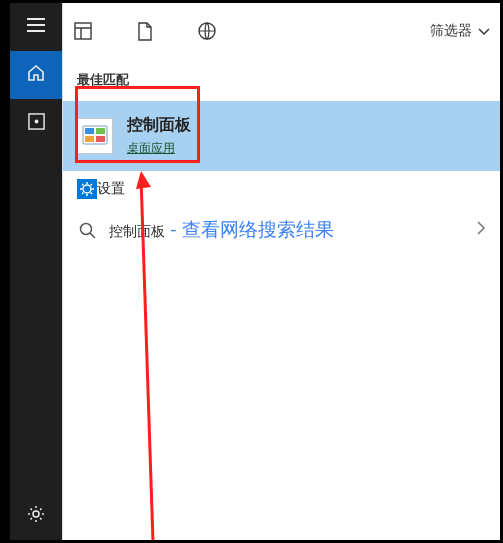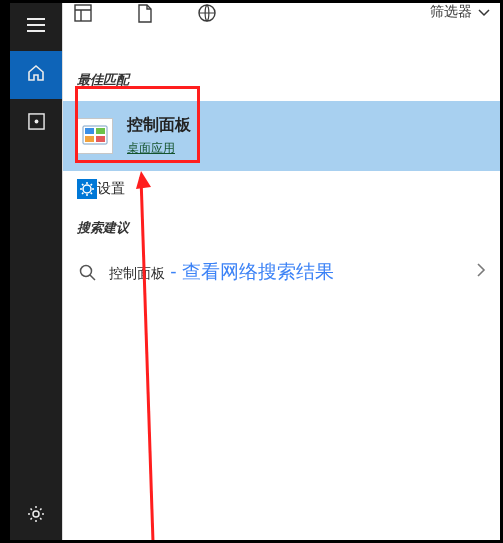--- a/index.html
+++ b/index.html
@@ -42,42 +42,41 @@
     .sidebar-spacer { flex: 1; }
     .main {
       flex: 1;
       background: #fff;
       display: flex;
       flex-direction: column;
     }
     .toolbar {
       height: 56px;
       display: flex;
-      align-items: flex-start;
+      align-items: center;
       padding: 0 10px;
       gap: 42px;
     }
     .toolbar-icon {
       width: 20px; height: 20px;
       display: flex; align-items: center; justify-content: center;
       color: rgb(59, 59, 59);
       cursor: pointer;
     }
     .toolbar-right {
       margin-left: auto;
       display: flex;
       align-items: center;
       gap: 6px;
       color: rgb(54, 54, 54);
       font-size: 14px;
       cursor: pointer;
     }
     .section {
       padding: 6px 14px 4px;
-      font-style: italic;
     }
     .section-header {
       font-size: 13px;
       color: rgb(52, 52, 52);
       font-weight: 600;
       padding: 6px 0 8px;
     }
     .best-match {
       background: #a8d0f0;
       padding: 14px 14px;
@@ -226,23 +225,20 @@
       <span class="app-icon">
         <svg width="20" height="20" viewBox="0 0 20 20">
             <rect width="20" height="20" fill="#0078d7"></rect>
             <circle cx="10" cy="10" r="4" fill="none" stroke="#fff" stroke-width="1.5"></circle>
             <path d="M10 3v2M10 15v2M3 10h2M15 10h2M5 5l1.4 1.4M13.6 13.6L15 15M5 15l1.4-1.4M13.6 6.4L15 5" stroke="#fff" stroke-width="1.5"></path>
           </svg>
       </span>
       <span>设置</span>
     </div>
 
-    <div class="section">
-      <div class="section-header">搜索建议</div>
-    </div>
     <div class="suggest-row">
       <span class="app-icon">
         <svg width="17" height="17" viewBox="0 0 17 17" fill="none">
             <circle cx="7" cy="7" r="5.5" stroke="#555" stroke-width="1.5"></circle>
             <path d="M11 11l5 5" stroke="#555" stroke-width="1.5"></path>
           </svg>
       </span>
       <span>
         <span class="suggest-text">控制面板</span><span class="suggest-sub"> - 查看网络搜索结果</span>
       </span>

